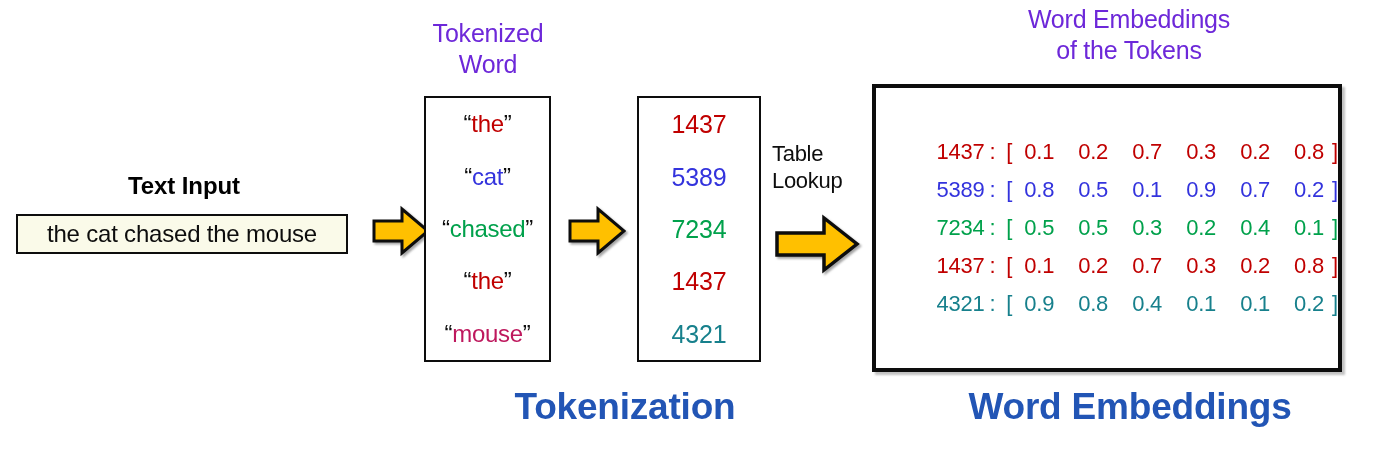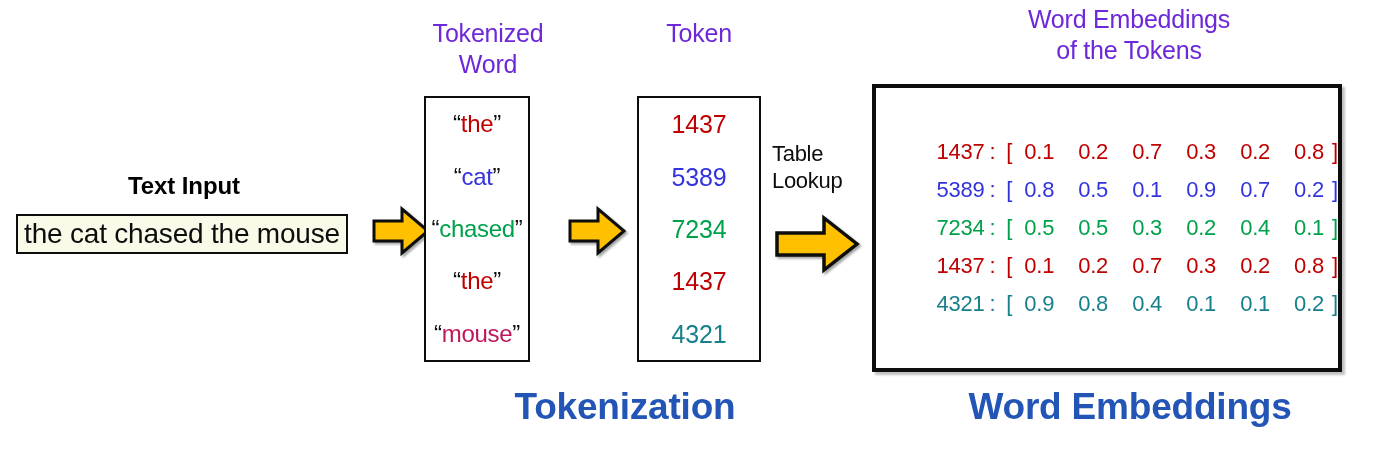--- a/index.html
+++ b/index.html
@@ -16,31 +16,31 @@
 
   
   #text-input-label{
     left:14px;top:172px;width:340px;text-align:center;
     font-size:24px;font-weight:bold;color:#000;letter-spacing:-0.1px;
   }
   #text-input-box{
     left:16px;top:214px;width:332px;height:40px;
     background:#FAFAE9;border:2.5px solid #0d0d0d;
     display:flex;align-items:center;justify-content:center;
-    font-size:28px;color:#0d0d0d;letter-spacing:-0.2px;
+    font-size:24px;color:#0d0d0d;letter-spacing:-0.2px;
     box-sizing:border-box;
   }
 
   
   .col-box{
     border:2px solid #0d0d0d;background:#fff;box-sizing:border-box;
     display:flex;flex-direction:column;justify-content:space-around;
     align-items:center;
   }
-  #tokenized-box{left:424px;top:96px;width:106px;height:266px;}
+  #tokenized-box{left:424px;top:96px;width:127px;height:266px;}
   #tokenids-box{left:637px;top:96px;width:124px;height:266px;}
 
   .token-row{font-size:24px;line-height:26px;white-space:nowrap;letter-spacing:-0.3px;}
   .q{color:#0d0d0d;}
   .tok{font-weight:400;}
 
   .id-row{font-size:25px;line-height:26px;letter-spacing:-0.2px;}
 
   
   .arrow{filter:drop-shadow(2.5px 2.5px 1.2px rgba(90,90,90,0.55));}
@@ -116,21 +116,20 @@
   </div>
 </div>
 
 <div class="abs arrow" style="left:568px;top:205px;">
   <svg width="58" height="52" viewBox="0 0 58 52">
     <polygon points="2,16 30,16 30,4 56,26 30,48 30,36 2,36" fill="#FFC000" stroke="#0d0d0d" stroke-width="3" stroke-linejoin="miter"></polygon>
   </svg>
 </div>
 
 <div class="abs col-title" style="left:629px;top:18px;width:140px;">
-  <div>Token</div>
 </div>
 
 <div class="abs col-box" id="tokenids-box">
   <div class="id-row" style="color:#C00000">1437</div>
   <div class="id-row" style="color:#3333DD">5389</div>
   <div class="id-row" style="color:#00A14B">7234</div>
   <div class="id-row" style="color:#C00000">1437</div>
   <div class="id-row" style="color:#17808C">4321</div>
 </div>
 

